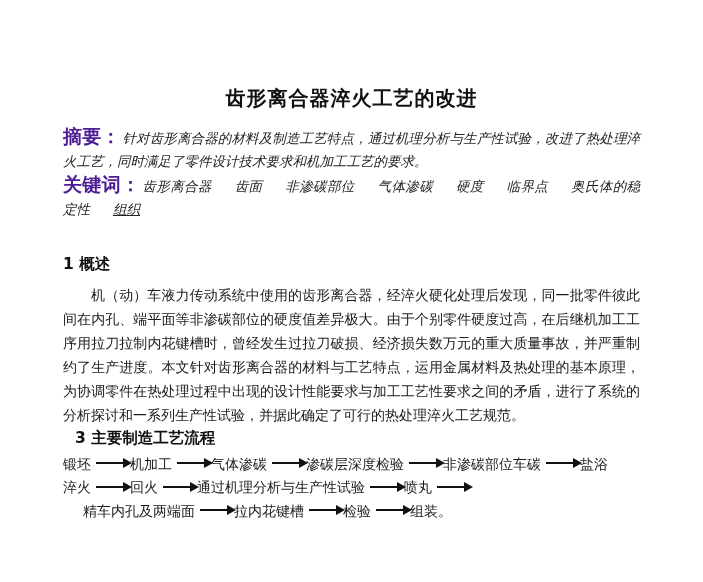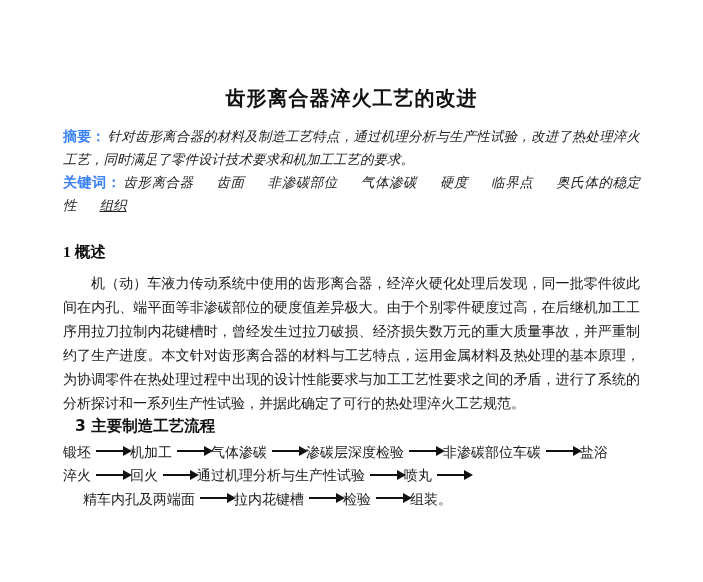--- a/index.html
+++ b/index.html
@@ -29,34 +29,34 @@
     font-style: italic;
     font-size: 13.5px;
     line-height: 23px;
     text-align: justify;
     color: #222;
   }
   .meta-label {
     font-style: normal;
     font-weight: bold;
     font-family: "DejaVu Sans", sans-serif;
-    font-size: 14px;
-    color: #3b82f6;
+    font-size: 19px;
+    color: #4c1d95;
     margin-right: 2px;
   }
   .kw { margin-right: 1.7em; }
   .kw:last-child { margin-right: 0; text-decoration: underline; }
   .sec-heading {
     font-family: "DejaVu Sans", sans-serif;
     font-weight: bold;
     font-size: 15.5px;
     line-height: 22px;
     color: #111;
   }
-  .h-1 { margin: 24px 0 8px 0; font-family: Liberation Serif, serif; }
+  .h-1 { margin: 32px 0 8px 0; }
   .h-2 { margin: 4px 0 6px 0; }
   .h-3 { margin: 0 0 4px 12px; }
   .body-para {
     margin: 0;
     font-family: "DejaVu Serif", serif;
     font-size: 14px;
     line-height: 24px;
     text-align: justify;
     text-indent: 2em;
     color: #1a1a1a;

